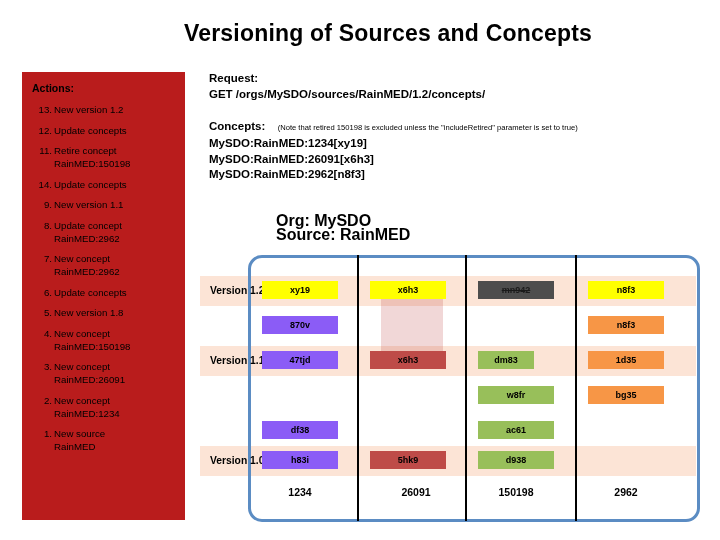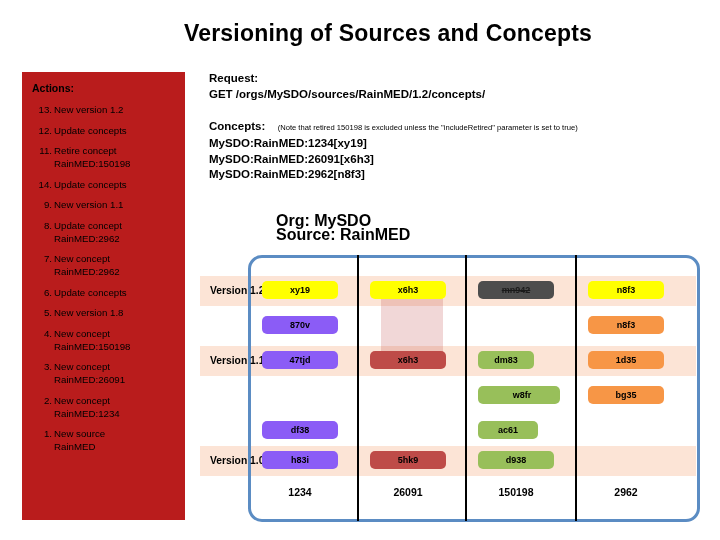--- a/index.html
+++ b/index.html
@@ -198,21 +198,21 @@
     width: 62px;
     height: 62px;
     background: rgba(190, 75, 72, 0.22);
   }
 
   
   .chip {
     position: absolute;
     height: 18px;
     line-height: 18px;
-    border-radius: 5px;
+    border-radius: 0;
     text-align: center;
     font-size: 9px;
     font-weight: bold;
     color: #000000;
     white-space: nowrap;
   }
   .chip.yellow  { background: #ffff00; }
   .chip.blue    { background: #8b5cf6; }
   .chip.red     { background: #be4b48; }
   .chip.green   { background: #98bf5a; }
@@ -343,27 +343,27 @@
       <div class="chip yellow" style="left: 62px; top: 31px; width: 76px;">xy19</div>
       <div class="chip yellow" style="left: 170px; top: 31px; width: 76px;">x6h3</div>
       <div class="chip grey" style="left: 278px; top: 31px; width: 76px;">mn942</div>
       <div class="chip yellow" style="left: 388px; top: 31px; width: 76px;">n8f3</div>
       <div class="chip blue" style="left: 62px; top: 66px; width: 76px;">870v</div>
       <div class="chip orange" style="left: 388px; top: 66px; width: 76px;">n8f3</div>
       <div class="chip blue" style="left: 62px; top: 101px; width: 76px;">47tjd</div>
       <div class="chip red" style="left: 170px; top: 101px; width: 76px;">x6h3</div>
       <div class="chip green" style="left: 278px; top: 101px; width: 56px;">dm83</div>
       <div class="chip orange" style="left: 388px; top: 101px; width: 76px;">1d35</div>
-      <div class="chip green" style="left: 278px; top: 136px; width: 76px; padding-left: 6px;">w8fr</div>
+      <div class="chip green" style="left: 278px; top: 136px; width: 76px;">w8fr</div>
       <div class="chip orange" style="left: 388px; top: 136px; width: 76px;">bg35</div>
       <div class="chip blue" style="left: 62px; top: 171px; width: 76px;">df38</div>
-      <div class="chip green" style="left: 278px; top: 171px; width: 60px;">ac61</div>
+      <div class="chip green" style="left: 278px; top: 171px; width: 76px;">ac61</div>
       <div class="chip blue" style="left: 62px; top: 201px; width: 76px;">h83i</div>
       <div class="chip red" style="left: 170px; top: 201px; width: 76px;">5hk9</div>
       <div class="chip green" style="left: 278px; top: 201px; width: 76px;">d938</div>
     </div>
   <div id="ids-layer">
       <div class="concept-id" style="left: 52px;">1234</div>
-      <div class="concept-id" style="left: 160px;">26091</div>
+      <div class="concept-id" style="left: 168px;">26091</div>
       <div class="concept-id" style="left: 268px;">150198</div>
       <div class="concept-id" style="left: 378px;">2962</div>
     </div>
 </div>
 
 </body></html>

